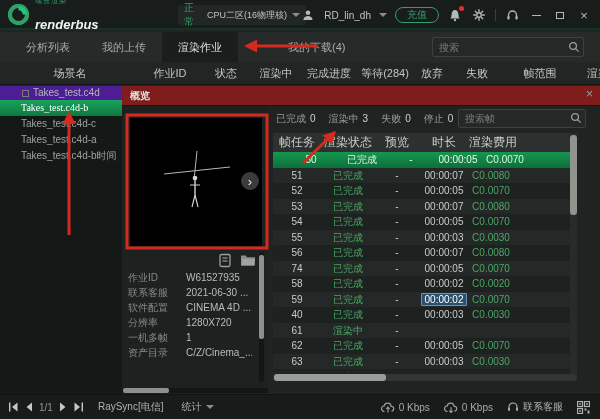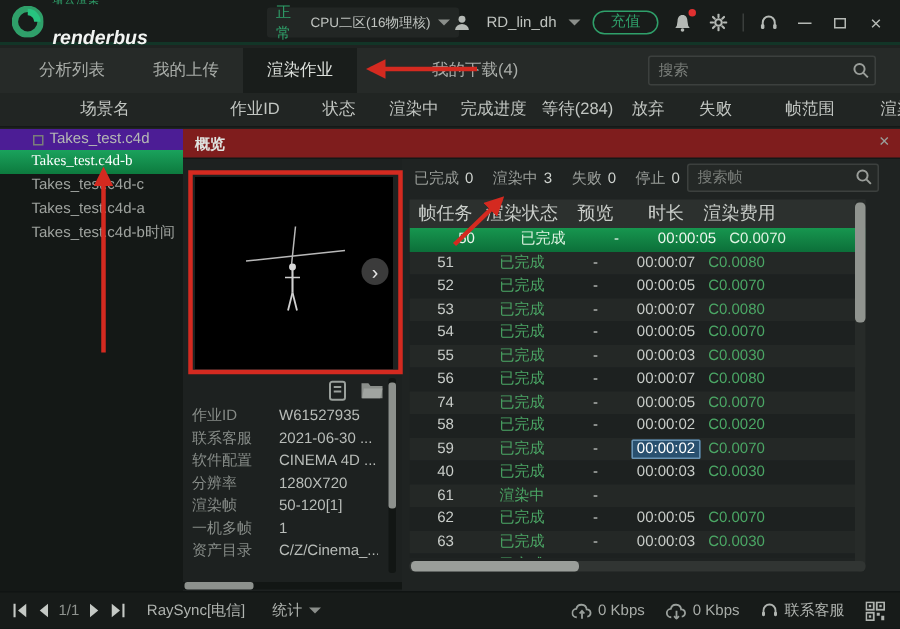--- a/index.html
+++ b/index.html
@@ -262,24 +262,20 @@
         </div>
         <div class="field">
           <span class="fl">软件配置</span>
           <span class="fv">CINEMA 4D ...</span>
         </div>
         <div class="field">
           <span class="fl">分辨率</span>
           <span class="fv">1280X720</span>
         </div>
         <div class="field">
-          <span class="fl">渲染帧</span>
-          <span class="fv">50-120[1]</span>
-        </div>
-        <div class="field">
           <span class="fl">一机多帧</span>
           <span class="fv">1</span>
         </div>
         <div class="field">
           <span class="fl">资产目录</span>
           <span class="fv">C/Z/Cinema_...</span>
         </div>
       </div>
     <div class="dvtrack">
         <span class="dvthumb"></span>

